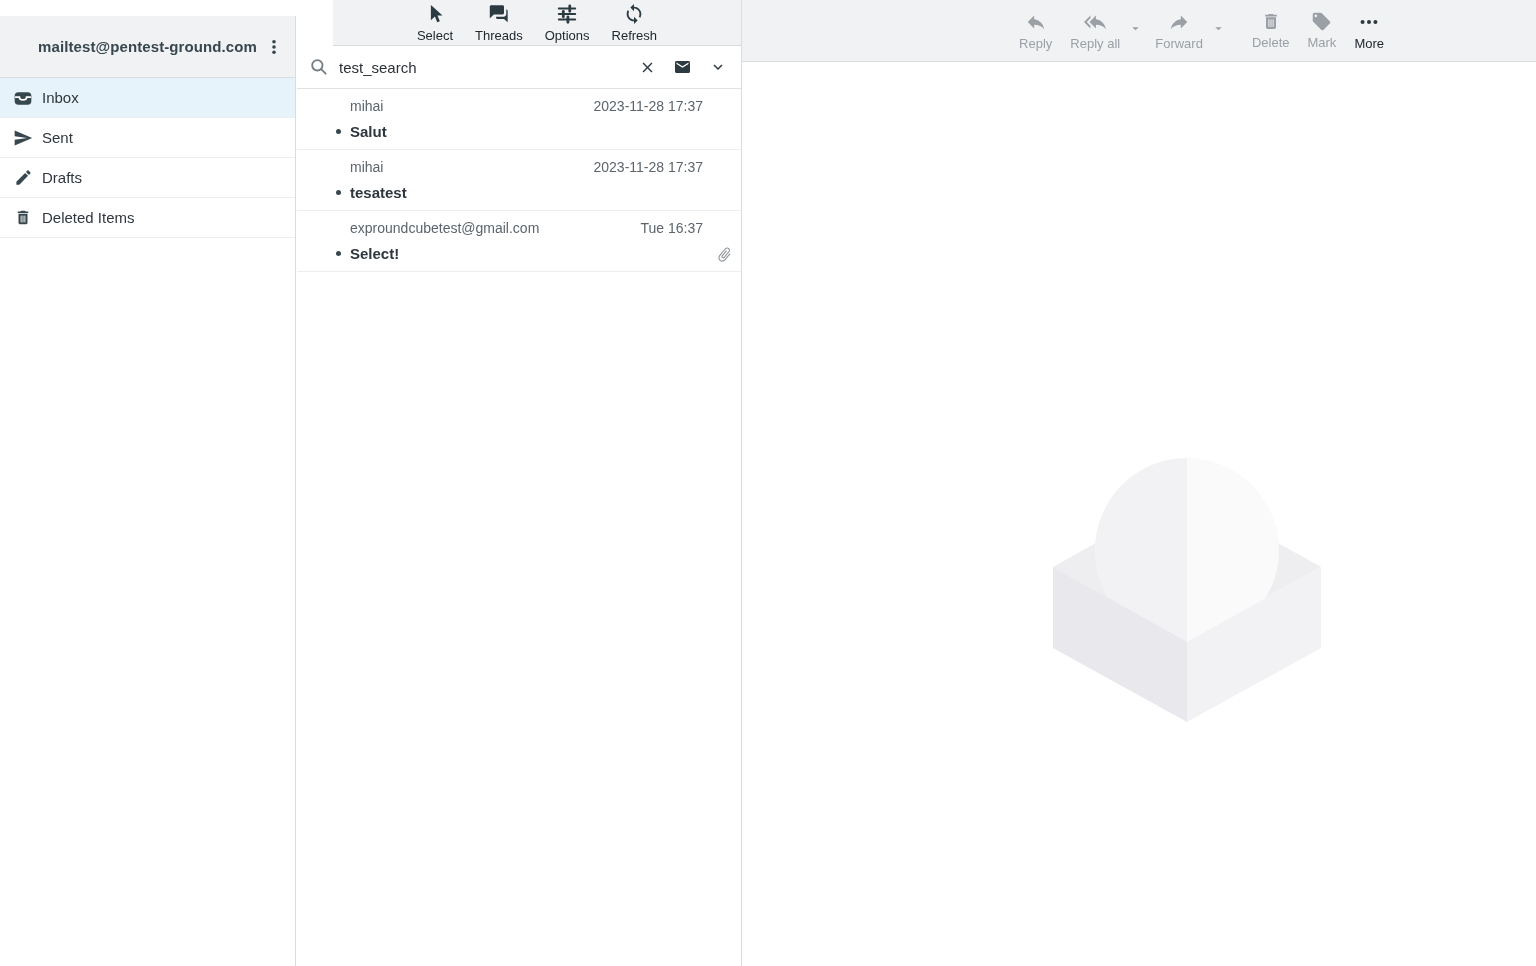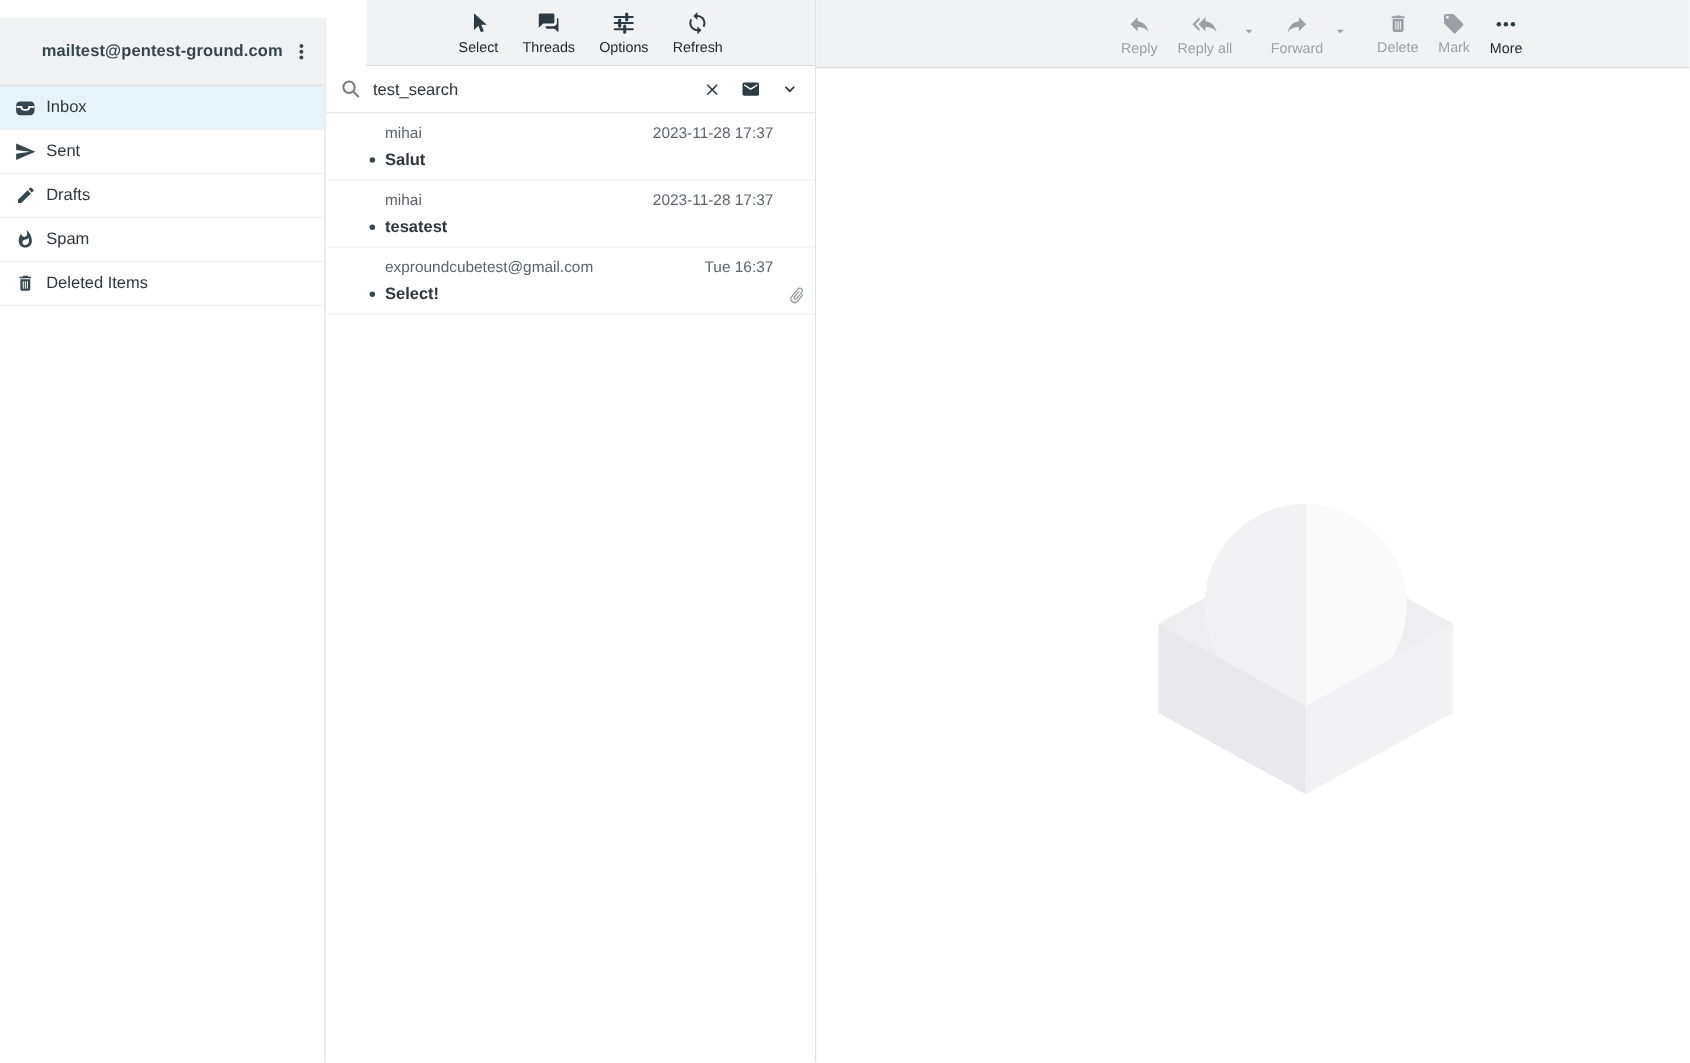--- a/index.html
+++ b/index.html
@@ -19,21 +19,21 @@
   
   .sidebar-header{height:62px;background:#f1f2f3;border-bottom:1px solid #dadde0;display:flex;align-items:center;box-sizing:border-box;position:relative;}
   .account-email{margin-left:38px;font-size:15px;font-weight:bold;color:#37474f;letter-spacing:.1px;}
   .kebab{position:absolute;right:6px;top:50%;transform:translateY(-50%);padding:6px;cursor:pointer;}
   .folder{height:40px;display:flex;align-items:center;border-bottom:1px solid #eceef0;box-sizing:border-box;padding-left:12px;cursor:pointer;}
   .folder.selected{background:#e6f3fa;}
   .folder .f-icon{width:22px;height:20px;margin-right:8px;display:flex;align-items:center;justify-content:center;}
   .folder .f-label{font-size:15px;color:#2f363d;}
 
   
-  .list-toolbar{height:60px;background:#f1f2f3;border-bottom:1px solid #dadde0;box-sizing:border-box;display:flex;align-items:center;justify-content:center;gap:22px;margin-left:36px;}
+  .list-toolbar{height:46px;background:#f1f2f3;border-bottom:1px solid #dadde0;box-sizing:border-box;display:flex;align-items:center;justify-content:center;gap:22px;margin-left:36px;}
   .tbtn{display:flex;flex-direction:column;align-items:center;gap:3px;cursor:pointer;background:none;border:none;padding:0;}
   .tbtn .t-label{font-size:13px;color:#21292f;}
   .tbtn.disabled .t-label{color:#9ba0a6;}
   .caret-btn{align-self:center;margin-left:-8px;margin-right:-4px;cursor:pointer;margin-top:-4px;}
 
   
   .searchbar{height:43px;background:#fff;border-bottom:1px solid #dfe1e3;box-sizing:border-box;display:flex;align-items:center;padding:0 14px 0 12px;justify-content:center;}
   .search-input{flex:1;border:none;outline:none;background:transparent;font-family:"Liberation Sans",sans-serif;font-size:15px;color:#2b3238;margin-left:8px;}
   .sb-ic{margin-left:16px;cursor:pointer;display:flex;align-items:center;}
 
@@ -87,28 +87,20 @@
 
   <div class="folder">
     <span class="f-icon">
       <svg width="19" height="19" viewBox="0 0 24 24">
           <path fill="#37474f" d="M3 17.25V21h3.75L17.81 9.94l-3.75-3.75L3 17.25zM20.71 7.04c.39-.39.39-1.02 0-1.41l-2.34-2.34c-.39-.39-1.02-.39-1.41 0l-1.83 1.83 3.75 3.75 1.83-1.83z"></path>
         </svg>
     </span>
     <span class="f-label">Drafts</span>
   </div>
 
-  <div class="folder">
-    <span class="f-icon">
-      <svg width="18" height="19" viewBox="0 0 24 24">
-          <path fill="#37474f" d="M13.5.67s.74 2.65.74 4.8c0 2.06-1.35 3.73-3.41 3.73-2.07 0-3.63-1.67-3.63-3.73l.03-.36C5.21 7.51 4 10.62 4 14c0 4.42 3.58 8 8 8s8-3.58 8-8C20 8.61 17.41 3.8 13.5.67zM11.71 19c-1.78 0-3.22-1.4-3.22-3.14 0-1.62 1.05-2.76 2.81-3.12 1.77-.36 3.6-1.21 4.62-2.58.39 1.29.59 2.65.59 4.04 0 2.65-2.15 4.8-4.8 4.8z"></path>
-        </svg>
-    </span>
-    <span class="f-label">Spam</span>
-  </div>
 
   <div class="folder">
     <span class="f-icon">
       <svg width="18" height="19" viewBox="0 0 24 24">
           <path fill="#37474f" d="M6 19c0 1.1.9 2 2 2h8c1.1 0 2-.9 2-2V7H6v12zM19 4h-3.5l-1-1h-5l-1 1H5v2h14V4z"></path>
           <path d="M9.5 9.5v9 M12 9.5v9 M14.5 9.5v9" stroke="#ffffff" stroke-width="1.2"></path>
         </svg>
     </span>
     <span class="f-label">Deleted Items</span>
   </div>

